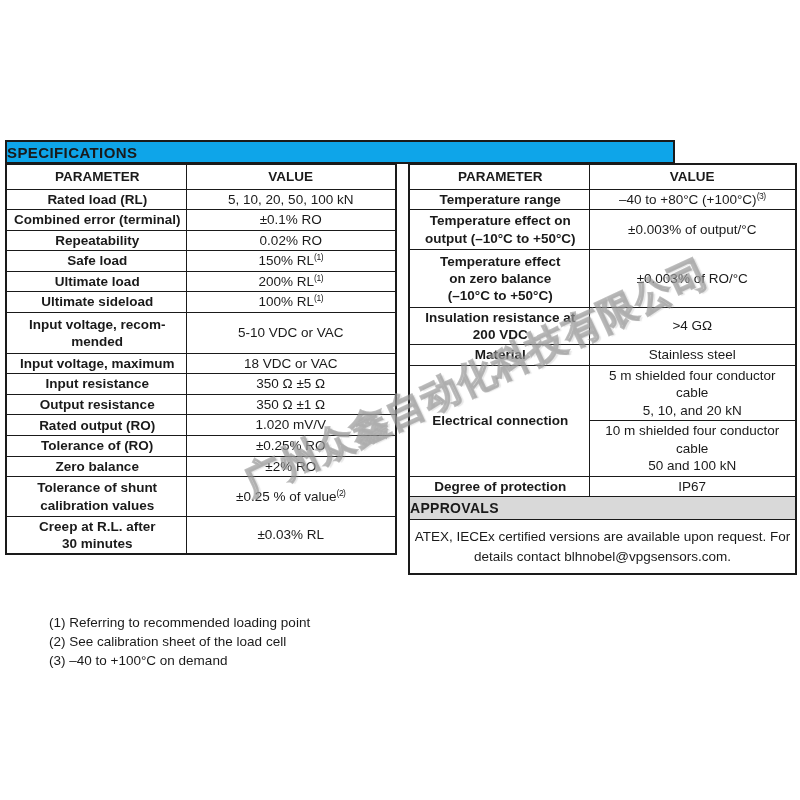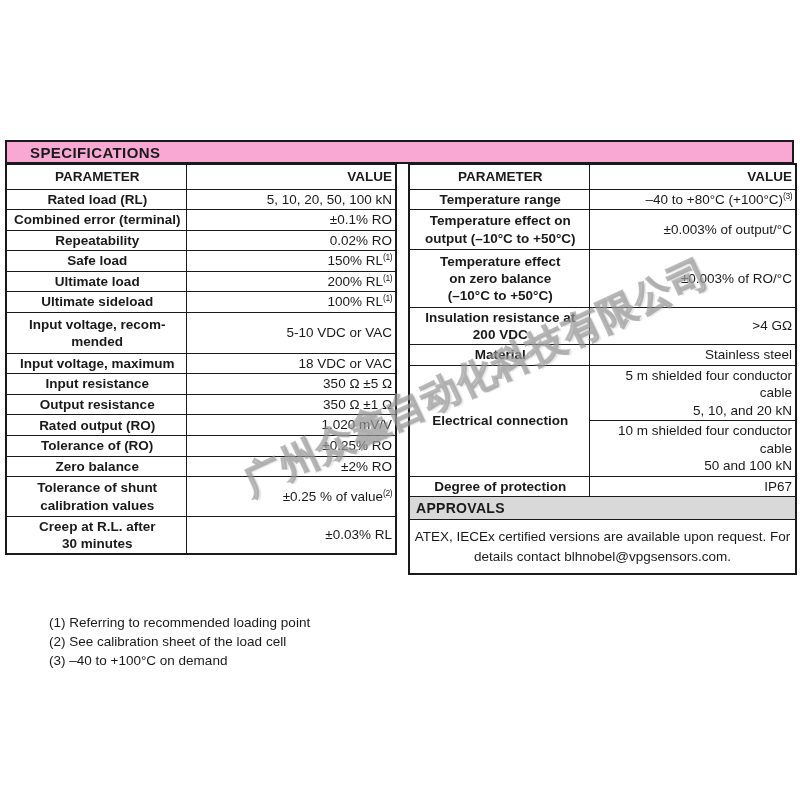--- a/index.html
+++ b/index.html
@@ -9,25 +9,25 @@
     color: #1a1a1a;
     position: relative;
     overflow: hidden;
   }
   .page { position: absolute; left: 0; top: 0; width: 800px; height: 800px; }
 
   
   .spec-bar {
     position: absolute;
     left: 5px; top: 140px;
-    width: 789px; height: 24px;
-    background: #f9a8d4;
+    width: 670px; height: 24px;
+    background: #0ea5e9;
     border: 2px solid #1a1a1a;
     display: flex; align-items: center;
-    padding-left: 23px;
+    padding-left: 0;
     font-weight: bold; font-size: 15px;
     letter-spacing: 0.4px;
   }
 
   
   table.spec {
     position: absolute;
     border-collapse: collapse;
     table-layout: fixed;
     border: 2px solid #1a1a1a;
@@ -41,42 +41,41 @@
   }
   table.spec th.p, table.spec td.p {
     text-align: center;
     padding-left: 6px;
     padding-right: 4px;
     font-weight: bold;
     white-space: pre-line;
     line-height: 1.28;
   }
   table.spec th.v, table.spec td.v {
-    text-align: right;
+    text-align: center;
     white-space: pre-line;
     line-height: 1.3;
     padding: 1px 3px;
     margin-left: 39px;
   }
   table.spec th { font-size: 13.5px; }
   table.spec th.v { font-weight: bold; }
   tr.hh  { height: 25px; }   
   tr.h1  { height: 18px; } 
   tr.h2  { height: 41px; }   
   tr.h2b { height: 40px; }
   tr.h2c { height: 37px; }
   tr.h3  { height: 58px; }   
   tr.hc  { height: 39px; }   
   tr.ha  { height: 23px; }   
   tr.hat { height: 54px; }   
   td.approvals-bar {
     background: #d9d9d9;
     font-weight: bold;
     text-align: left;
-    padding-left: 6px;
     font-size: 14px;
     letter-spacing: 0.3px;
   }
   td.approvals-text {
     text-align: center;
     white-space: pre-line;
     line-height: 1.45;
   }
   sup.fn {
     font-size: 8.5px;

